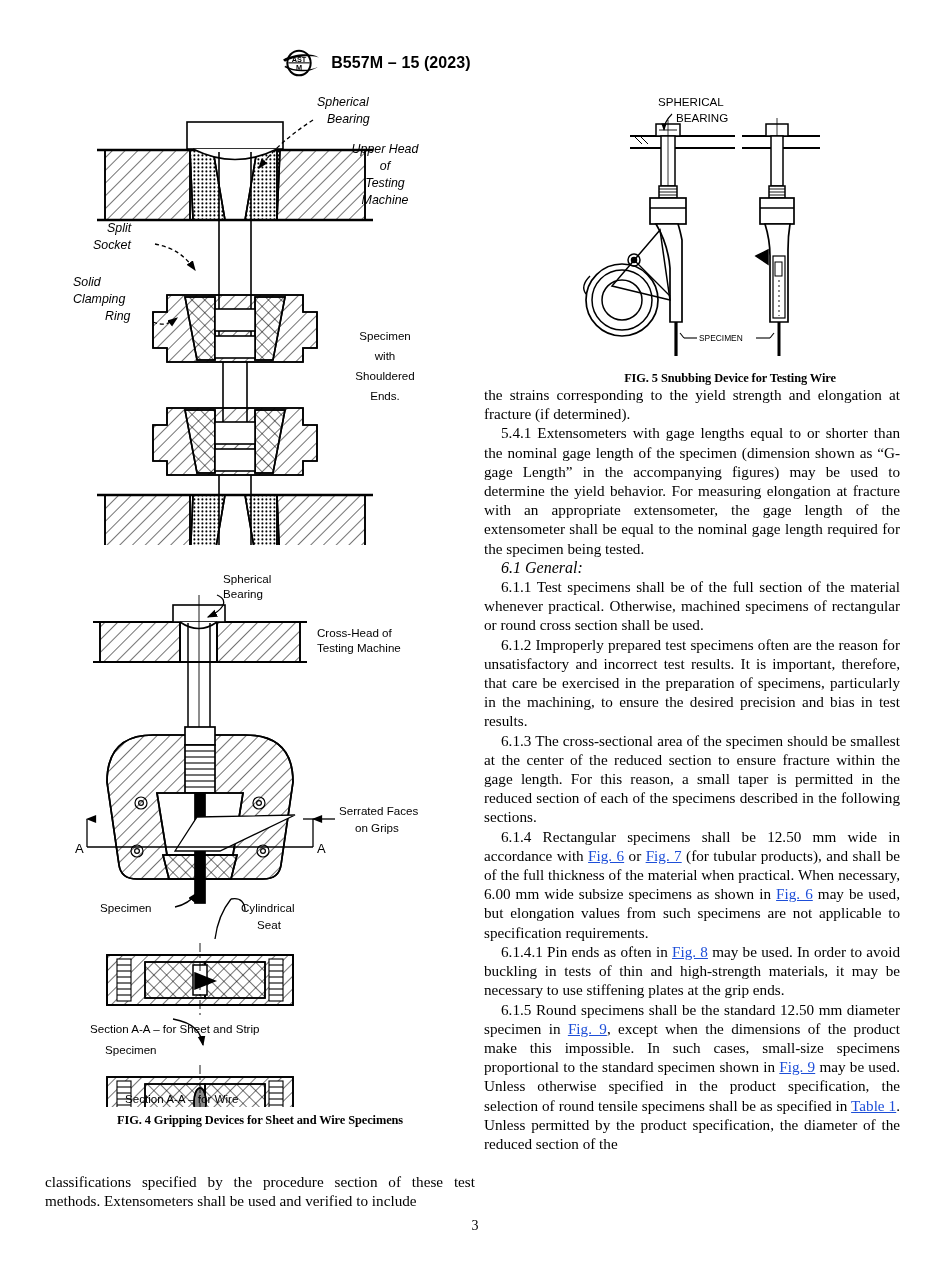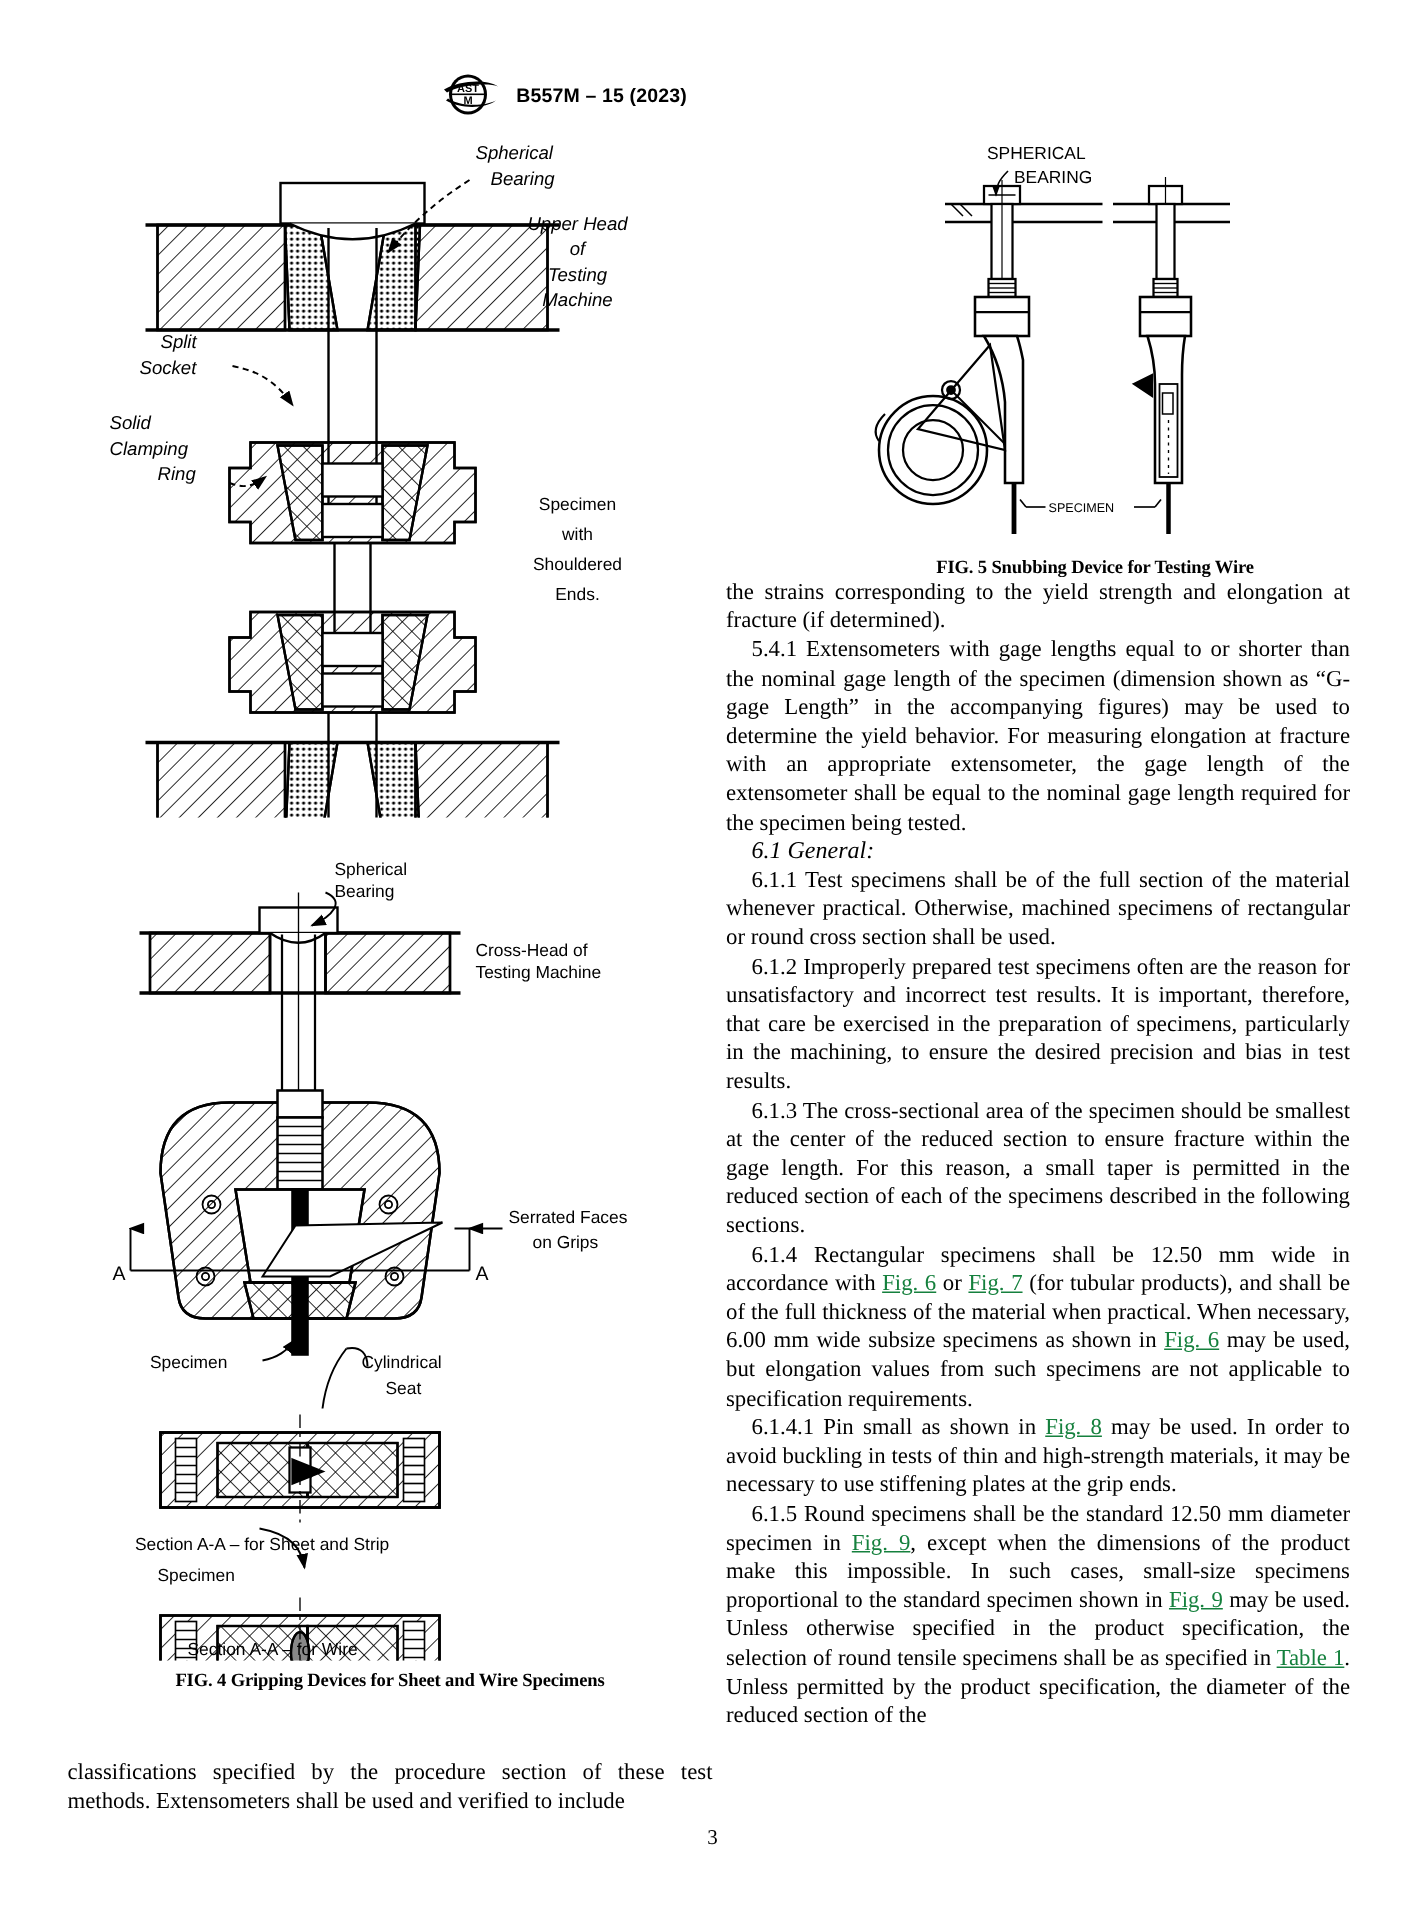--- a/index.html
+++ b/index.html
@@ -9,40 +9,40 @@
     font-family:"Liberation Serif",serif;color:#000;
   }
   
   #header{
     position:absolute;left:0;top:48px;width:752px;
     display:flex;align-items:center;justify-content:center;gap:10px;
   }
   #astm-logo{width:40px;height:30px;display:block;}
   #header-title{
     font-family:"Liberation Sans",sans-serif;
-    font-weight:bold;font-size:13px;letter-spacing:.1px;
+    font-weight:bold;font-size:16px;letter-spacing:.1px;
   }
   
   .col{position:absolute;}
   #col-left{left:45px;top:90px;width:430px;}
   #col-right{left:484px;top:385px;width:416px;}
 
   
   .p{
     font-size:15.2px;line-height:19.2px;text-align:justify;
     text-justify:inter-word;margin:0;
     -webkit-hyphens:none;hyphens:none;
   }
   .p.ind{text-indent:17px;}
   .sec-head{
     font-weight:bold;font-size:15.2px;line-height:19.2px;
     margin:14px 0 5px 0;
   }
   .sub-head{font-style:italic;font-size:16px;line-height:19.2px;text-indent:17px;margin:0;}
-  .lnk{color:#15803d;}
+  .lnk{color:#1d4ed8;}
   .nb{white-space:nowrap;}
 
   
   .fig-cap{
     font-family:Liberation Serif, serif;
     font-weight:bold;font-size:12.4px;text-align:center;
     margin:6px 0 0 0;letter-spacing:-.1px;
   }
   
   .fig{position:relative;}
@@ -462,18 +462,18 @@
 
 
   <p class="sub-head">6.1  General:</p>
 
   <p class="p ind">6.1.1 Test specimens shall be of the full section of the material whenever practical. Otherwise, machined specimens of rectangular or round cross section shall be used.</p>
   <p class="p ind">6.1.2 Improperly prepared test specimens often are the reason for unsatisfactory and incorrect test results. It is important, therefore, that care be exercised in the preparation of specimens, particularly in the machining, to ensure the desired precision and bias in test results.</p>
   <p class="p ind">6.1.3 The cross-sectional area of the specimen should be smallest at the center of the reduced section to ensure fracture within the gage length. For this reason, a small taper is permitted in the reduced section of each of the specimens described in the following sections.</p>
 
   <p class="p ind"><span>6.1.4 Rectangular specimens shall be 12.50 mm wide in accordance with </span><a class="lnk nb" href="#">Fig. 6</a><span> or </span><a class="lnk nb" href="#">Fig. 7</a><span> (for tubular products), and shall be of the full thickness of the material when practical. When necessary, 6.00 mm wide subsize specimens as shown in </span><a class="lnk nb" href="#">Fig. 6</a><span> may be used, but elongation values from such specimens are not applicable to specification requirements.</span></p>
 
-  <p class="p ind"><span>6.1.4.1 Pin small as shown in </span><a class="lnk nb" href="#">Fig. 8</a><span> may be used. In order to avoid buckling in tests of thin and high-strength materials, it may be necessary to use stiffening plates at the grip ends.</span></p>
+  <p class="p ind"><span>6.1.4.1 Pin ends as often in </span><a class="lnk nb" href="#">Fig. 8</a><span> may be used. In order to avoid buckling in tests of thin and high-strength materials, it may be necessary to use stiffening plates at the grip ends.</span></p>
 
   <p class="p ind"><span>6.1.5 Round specimens shall be the standard 12.50 mm diameter specimen in </span><a class="lnk nb" href="#">Fig. 9</a><span>, except when the dimensions of the product make this impossible. In such cases, small-size specimens proportional to the standard specimen shown in </span><a class="lnk nb" href="#">Fig. 9</a><span> may be used. Unless otherwise specified in the product specification, the selection of round tensile specimens shall be as specified in </span><a class="lnk nb" href="#">Table 1</a><span>. Unless permitted by the product specification, the diameter of the reduced section of the</span></p>
 </div>
 
 <div id="page-num">3</div>
 
 </body></html>

